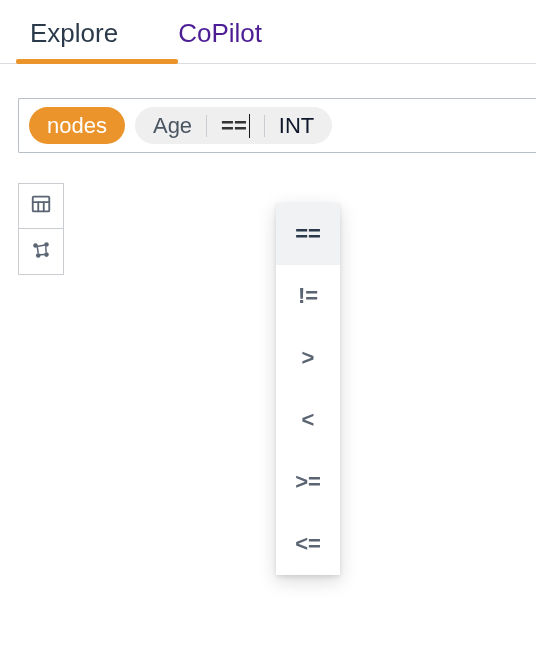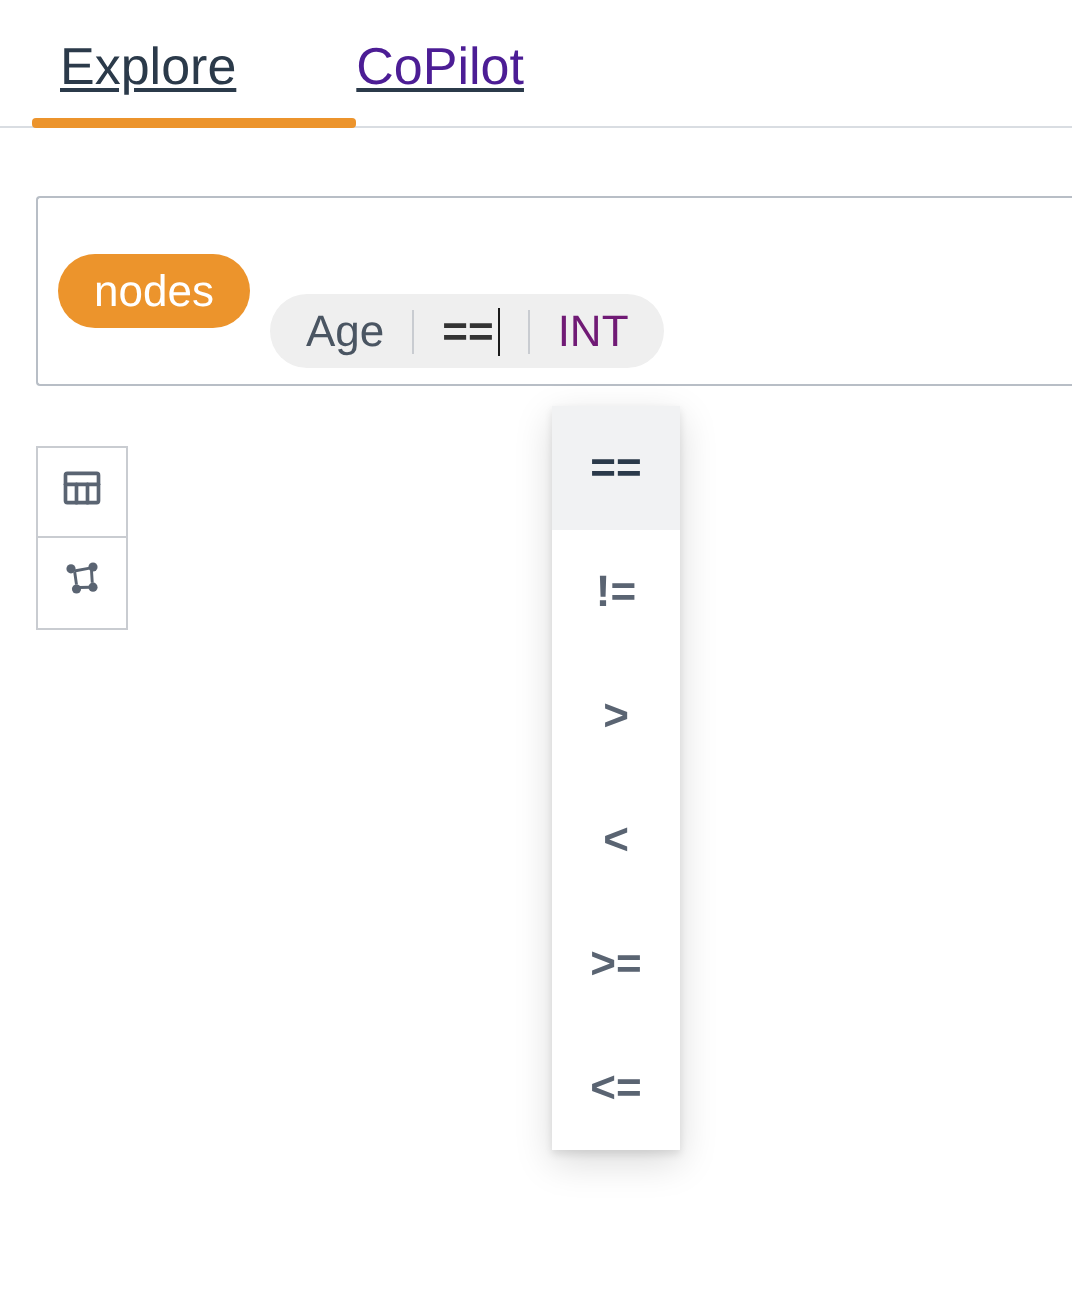--- a/index.html
+++ b/index.html
@@ -14,21 +14,20 @@
     overflow: hidden;
   }
 
   
   .tabs {
     display: flex;
     gap: 60px;
     padding: 18px 30px 0 30px;
     border-bottom: 1px solid #d9dde2;
     position: relative;
-    text-decoration: underline;
   }
   .tab {
     font-size: 26px;
     color: #4c1d95;
     padding-bottom: 14px;
     cursor: pointer;
     position: relative;
   }
   .tab.active {
     color: #2b3a4a;
@@ -71,21 +70,20 @@
   .pill-orange {
     background: #ec942c;
     color: #fff;
     font-weight: 500;
   }
   .pill-grey {
     background: #efefef;
     color: #4a5562;
     gap: 14px;
     position: relative;
-    margin-top: 40px;
   }
   .divider {
     display: inline-block;
     width: 1px;
     height: 22px;
     background: #c9ccd1;
   }
   .op-current {
     font-weight: 600;
     color: #333;
@@ -95,21 +93,21 @@
   }
   .op-current::after {
     content: "";
     display: inline-block;
     width: 1px;
     height: 24px;
     background: #1a1a1a;
     margin-left: 2px;
   }
   .placeholder-type {
-    color: #701a75;
+    color: #0f172a;
     font-weight: 500;
   }
 
   
   .side-tools {
     margin: 30px 0 0 18px;
     width: 46px;
   }
   .tool-btn {
     width: 46px;

